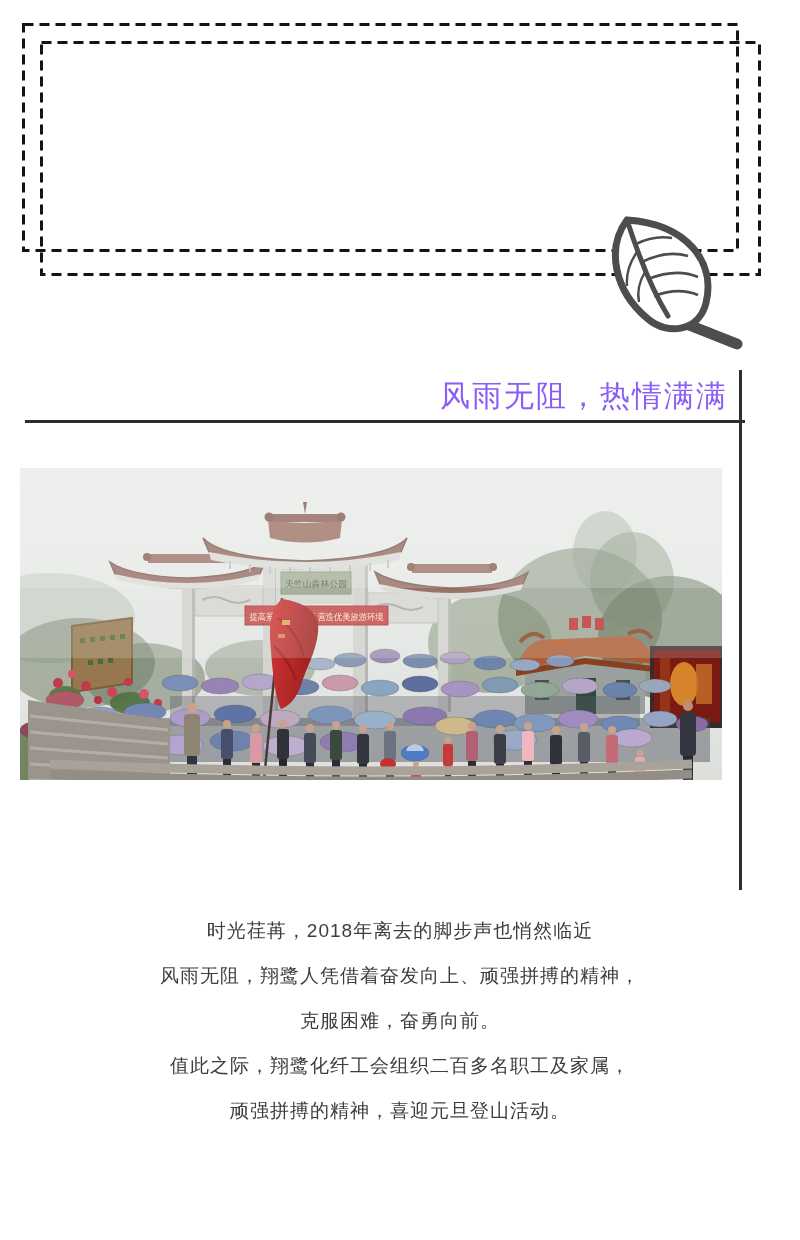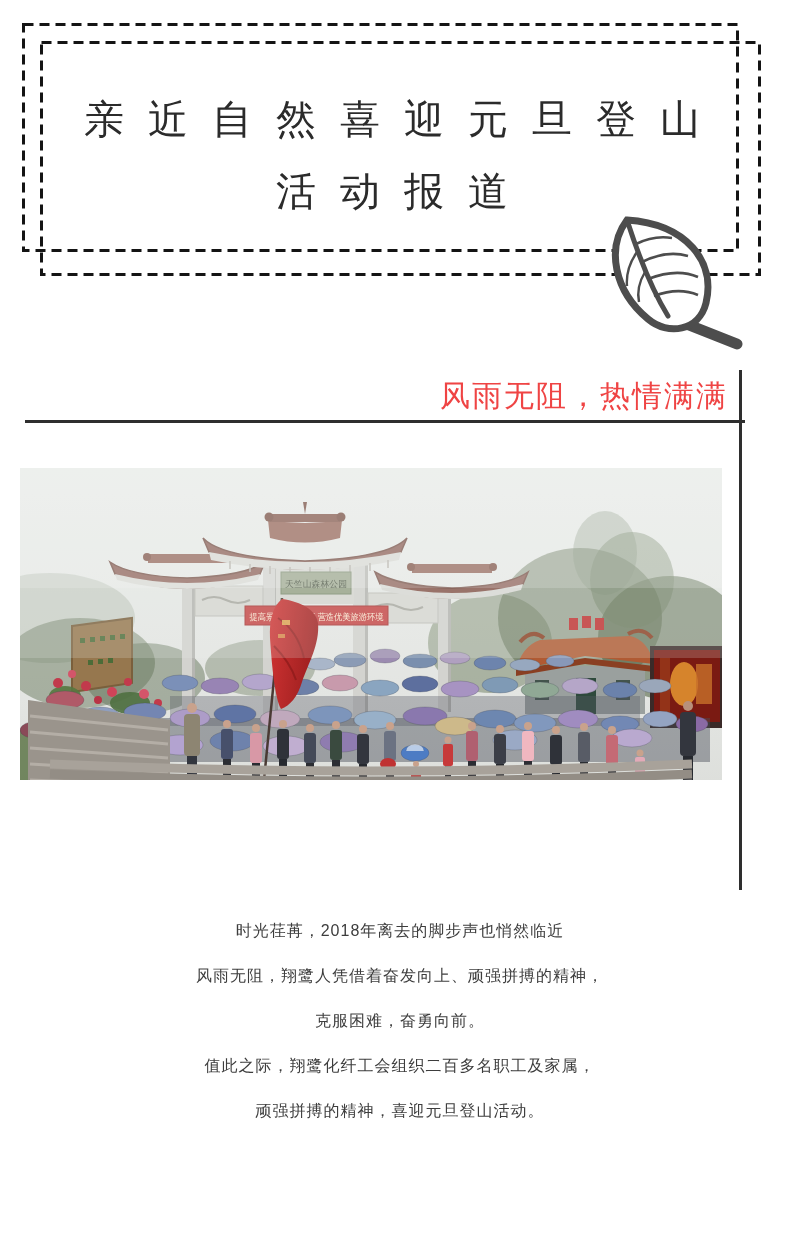--- a/index.html
+++ b/index.html
@@ -7,27 +7,27 @@
         font-family:"Liberation Sans",sans-serif;color:#2f2f2f;}
   .abs{position:absolute;}
   
   .title-wrap{left:22px;top:23px;width:738px;height:260px;}
   .title-line{position:absolute;left:0;width:716px;text-align:center;
       font-size:40px;font-weight:500;color:#2b2b2b;letter-spacing:24px;padding-left:24px;
       white-space:nowrap;}
   .title-line.l1{top:69px;}
   .title-line.l2{top:141px;}
   
-  .subtitle{top:376px;right:72px;font-size:30px;color:#ef4444;letter-spacing:2px;white-space:nowrap;}
+  .subtitle{top:376px;right:72px;font-size:30px;color:#8b5cf6;letter-spacing:2px;white-space:nowrap;}
   .hrule{left:25px;top:420px;width:720px;height:3px;background:#2e2e2e;}
   .vrule{left:739px;top:370px;width:3px;height:520px;background:#2e2e2e;}
   
   .photo{left:20px;top:468px;width:702px;height:312px;overflow:hidden;background:#e9eae7;}
   
-  .article{left:0;top:908px;width:800px;text-align:center;font-size:16px;line-height:45px;
+  .article{left:0;top:908px;width:800px;text-align:center;font-size:19px;line-height:45px;
            color:#3d3d3d;letter-spacing:1px;}
   .article div{white-space:nowrap;}
 </style>
 </head>
 <body>
 
 <div class="page">
 
   <svg class="abs" style="left:0;top:0;" width="800" height="370" viewBox="0 0 800 370">
     <rect x="23.5" y="24.5" width="714" height="226" fill="none" stroke="#141414" stroke-width="3" stroke-dasharray="10 6"></rect>
@@ -38,24 +38,20 @@
       <path d="M628,223 C640,260 652,290 668,316" stroke="#4d4d4d" stroke-width="5" fill="none" stroke-linecap="round"></path>
       <path d="M636,244 C648,238 660,236 672,238" stroke="#4d4d4d" stroke-width="2.6" fill="none"></path>
       <path d="M642,262 C658,254 674,252 688,256" stroke="#4d4d4d" stroke-width="2.6" fill="none"></path>
       <path d="M648,279 C666,272 684,271 698,277" stroke="#4d4d4d" stroke-width="2.6" fill="none"></path>
       <path d="M654,296 C670,290 686,290 698,295" stroke="#4d4d4d" stroke-width="2.6" fill="none"></path>
       <path d="M637,252 C630,262 626,274 627,286" stroke="#4d4d4d" stroke-width="2.4" fill="none"></path>
       <path d="M645,272 C639,282 637,292 639,302" stroke="#4d4d4d" stroke-width="2.4" fill="none"></path>
     </g>
   </svg>
 
-  <div class="abs title-wrap">
-    <div class="title-line l1">亲近自然喜迎元旦登山</div>
-    <div class="title-line l2">活动报道</div>
-  </div>
 
   <div class="abs subtitle">风雨无阻，热情满满</div>
   <div class="abs hrule"></div>
   <div class="abs vrule"></div>
 
   <div class="abs photo">
     <svg width="702" height="384" viewBox="0 0 702 384">
       <defs>
         <linearGradient id="sky" x1="0" y1="0" x2="0" y2="1">
           <stop offset="0" stop-color="#eceeec"></stop>

